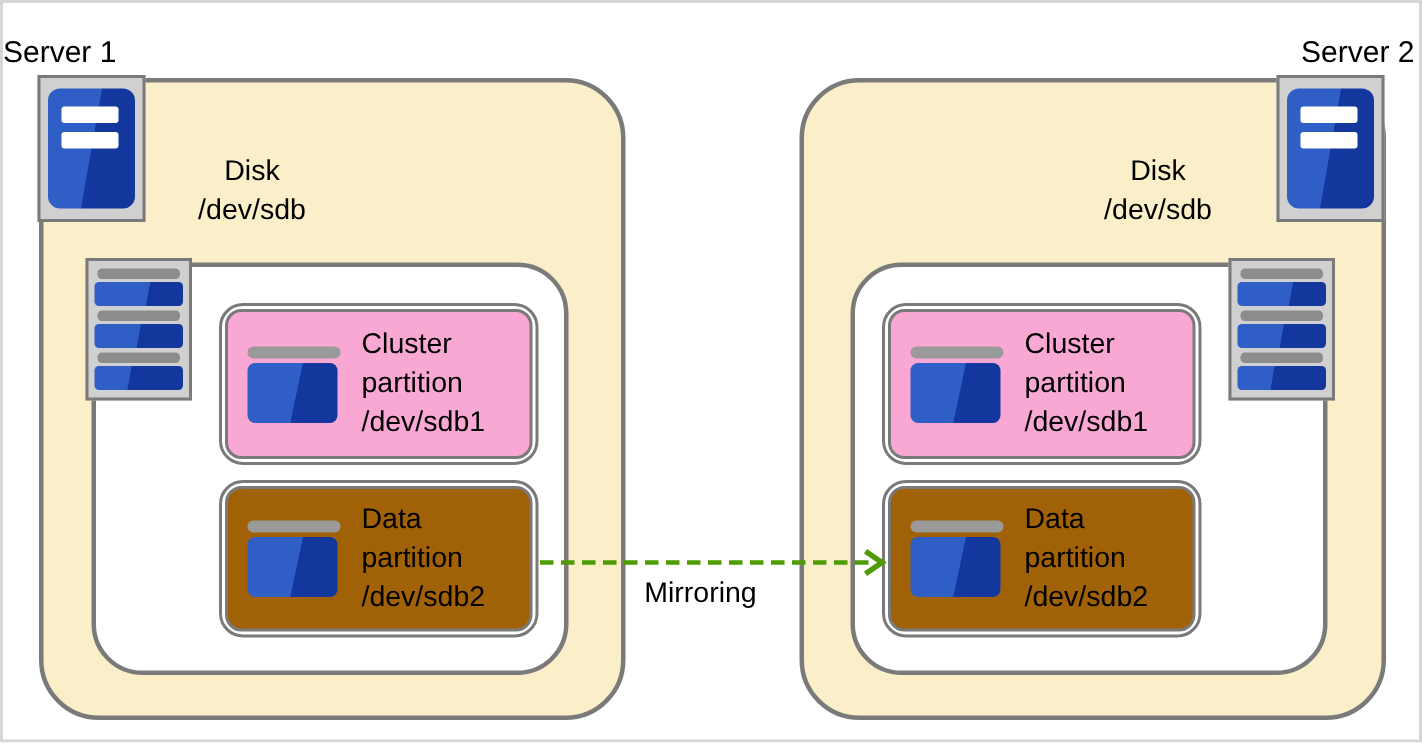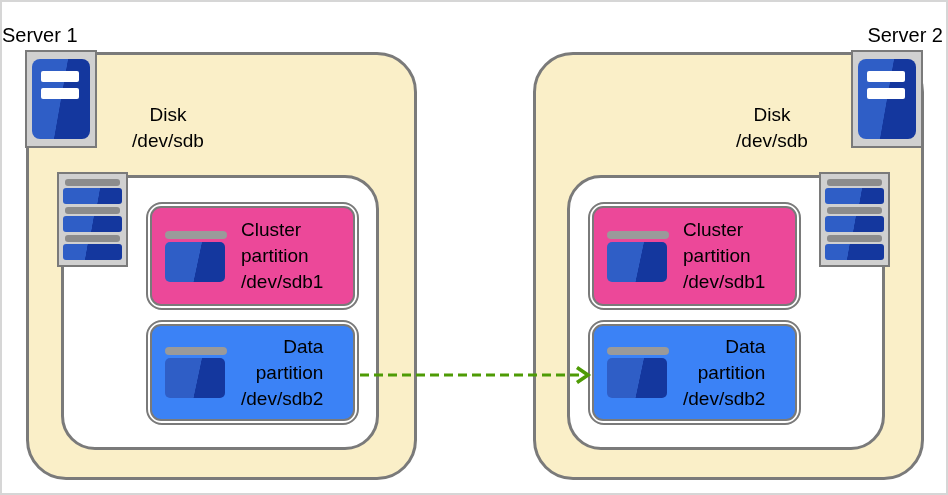--- a/index.html
+++ b/index.html
@@ -76,22 +76,22 @@
   }
   .cluster-s1{left:144px;top:200px;height:108px;}
   .data-s1   {left:144px;top:318px;height:105px;}
   .cluster-s2{left:586px;top:200px;height:108px;}
   .data-s2   {left:586px;top:318px;height:105px;}
   .pbox-inner{
     height:100%;box-sizing:border-box;
     border:2px solid #7A7A7A;border-radius:11px;
     display:flex;align-items:center;gap:14px;padding-left:13px;
   }
-  .fill-cream{background:#ec4899;}
-  .fill-blue{background:#3b82f6;text-align:right;}
+  .fill-cream{background:#f9a8d4;}
+  .fill-blue{background:#a16207;}
 
   
   .picon{width:62px;flex:none;}
   .picon-bar{width:62px;height:8px;border-radius:4px;background:#9A9A9A;margin-bottom:3px;}
   .picon-rect{width:60px;height:40px;border-radius:5px;
     background:linear-gradient(102deg,#2F5EC6 53.6%,#14379E 54.4%);}
 
   
   .ptext{font-size:19px;line-height:26px;color:#000;}
 
@@ -212,14 +212,15 @@
         <div>partition</div>
         <div>/dev/sdb2</div>
       </div>
     </div>
   </div>
 
   <svg class="arrow-svg" width="948" height="495" viewBox="0 0 948 495">
     <line class="arrow-dash" x1="360" y1="375" x2="583" y2="375"></line>
     <polyline class="arrow-head" points="577,367.5 588,375 577,382.5"></polyline>
   </svg>
+  <div class="mirror-label">Mirroring</div>
 
 </div>
 
 </body></html>

